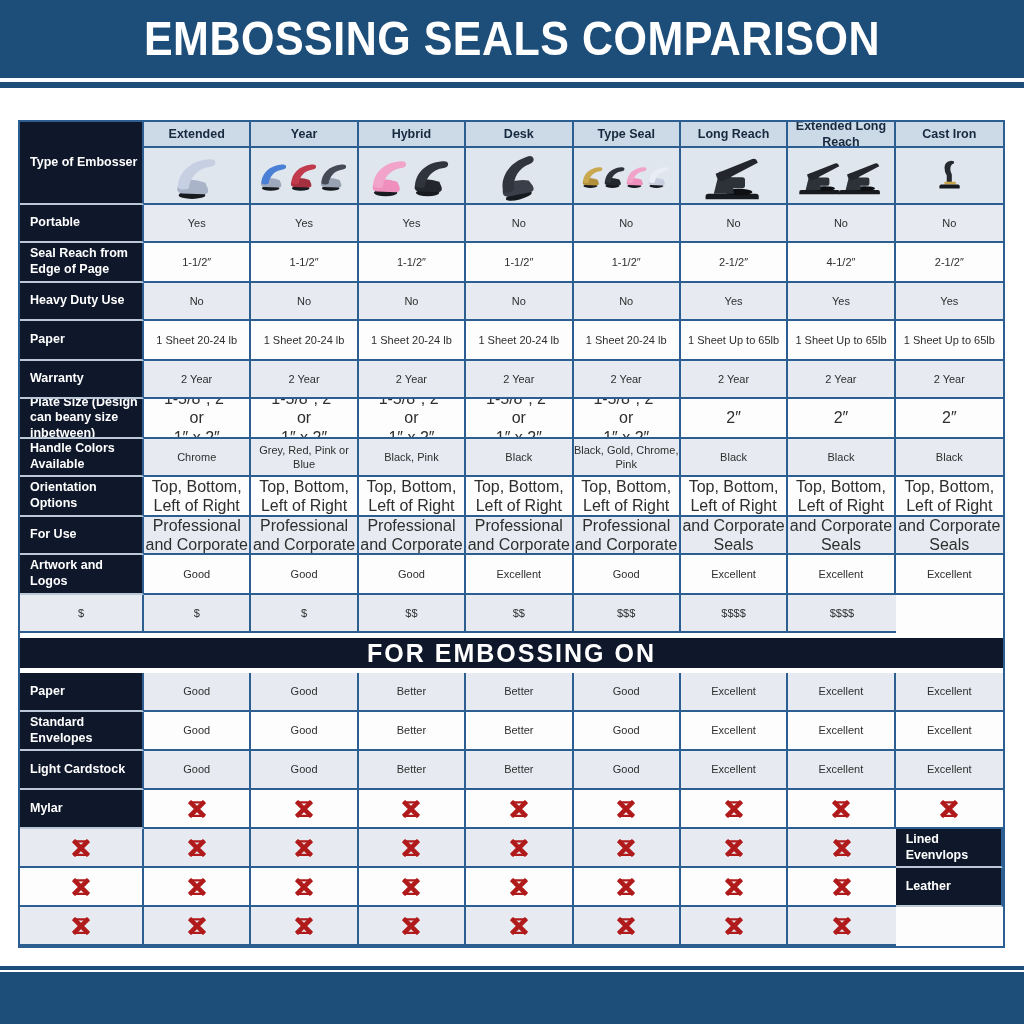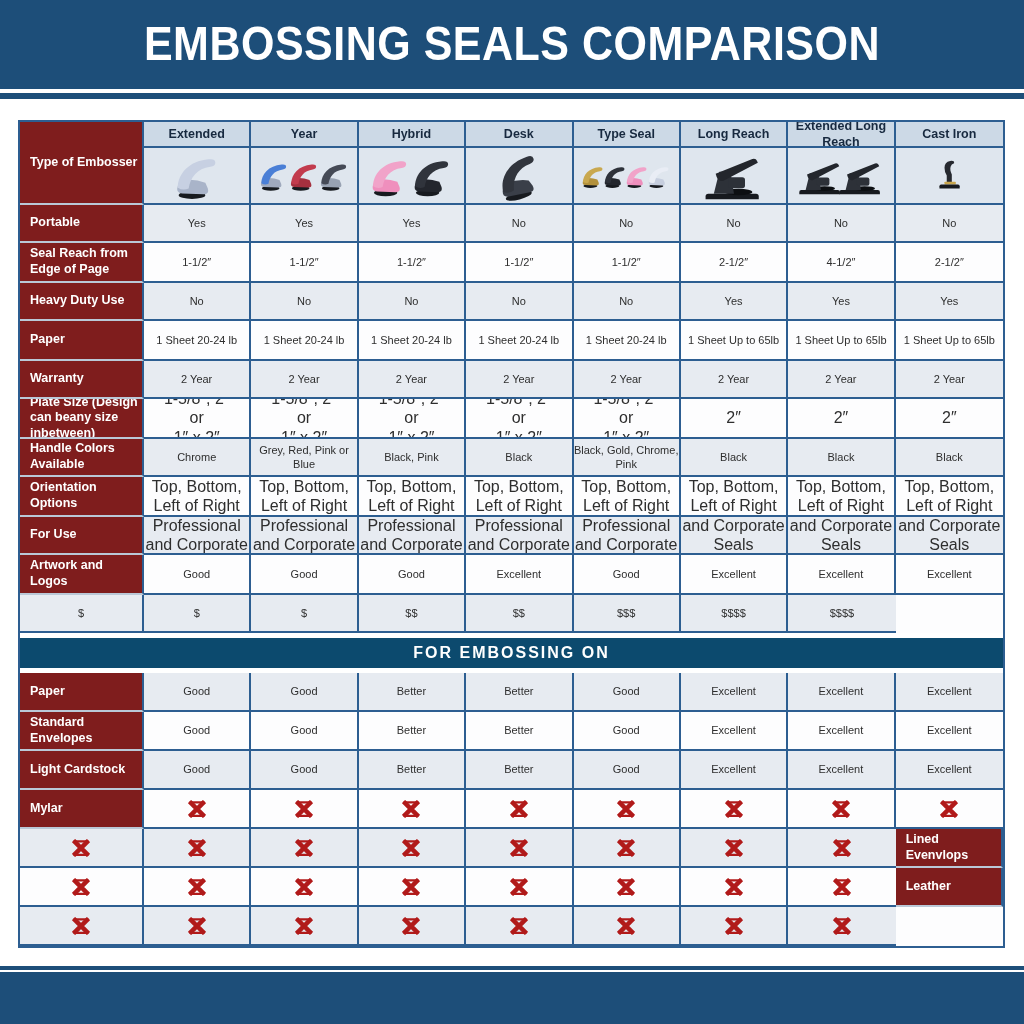--- a/index.html
+++ b/index.html
@@ -1,50 +1,50 @@
 <!DOCTYPE html>
 <html><head>
 <meta charset="utf-8">
 <style>
   html,body{margin:0;padding:0}
   body{
     width:1024px;height:1024px;position:relative;overflow:hidden;
     background:#ffffff;font-family:"Liberation Sans",sans-serif;
   }
-  .banner{height:89px;background:#1d4e79;display:flex;align-items:center;justify-content:center}
+  .banner{height:78px;background:#1d4e79;display:flex;align-items:center;justify-content:center}
   .title{color:#ffffff;font-size:43px;font-weight:700;letter-spacing:.5px;margin:0;transform:scaleY(1.1)}
   .banner-sep{height:4px;background:#ffffff}
   .banner-stripe{height:6px;background:#1d4e79}
   .table-wrap{position:absolute;left:18px;top:120px;width:987px}
   .grid{
     display:grid;background:#fdfdfe;border:2px solid #2d5e91;
     grid-template-columns:124px repeat(8,1fr);
     grid-template-rows:26px 57px 38px 40px 38px 40px 38px 40px 38px 40px 38px 40px 38px 5px 30px 5px 39px 39px 39px 39px 39px 39px 39px;
   }
   .cell{
     display:flex;align-items:center;justify-content:center;text-align:center;
     border-right:2px solid #2d5e91;border-bottom:2px solid #2d5e91;
     color:#2e2e2e;font-size:11px;line-height:1.3;white-space:pre-line;overflow:hidden;
   }
   .cell.last{border-right:none}
   .label{
-    background:#7f1d1d;color:#ffffff;font-weight:700;font-size:12.5px;
+    background:#0f172a;color:#ffffff;font-weight:700;font-size:12.5px;
     justify-content:flex-start;text-align:left;padding:2px 4px 2px 10px;
     border-bottom:2px solid #bac8d7;line-height:1.25;
   }
   .span2{grid-row:span 2}
   .colhead{background:#ccd9e6;font-weight:700;font-size:12.5px;color:#17293f}
   .imgcell{background:#dfe6ee}
   .imgcell svg{margin:0 -3px}
   .shade{background:#e7ebf1}
   .small{font-size:16px;line-height:1.2}
   .gap{grid-column:1/-1;border:none;background:#ffffff}
   .band{
-    grid-column:1/-1;border:none;background:#0c4a6e;color:#ffffff;
-    font-weight:700;font-size:16px;letter-spacing:2px;transform-origin:center;
+    grid-column:1/-1;border:none;background:#0f172a;color:#ffffff;
+    font-weight:700;font-size:25px;letter-spacing:2px;transform-origin:center;
   }
   .footer-line{position:absolute;left:0;bottom:54px;width:100%;height:4px;background:#1d4e79}
   .footer{position:absolute;left:0;bottom:0;width:100%;height:52px;background:#1d4e79}
 </style>
 </head>
 <body>
 
 <header class="banner">
   <h1 class="title">EMBOSSING SEALS COMPARISON</h1>
 </header>

